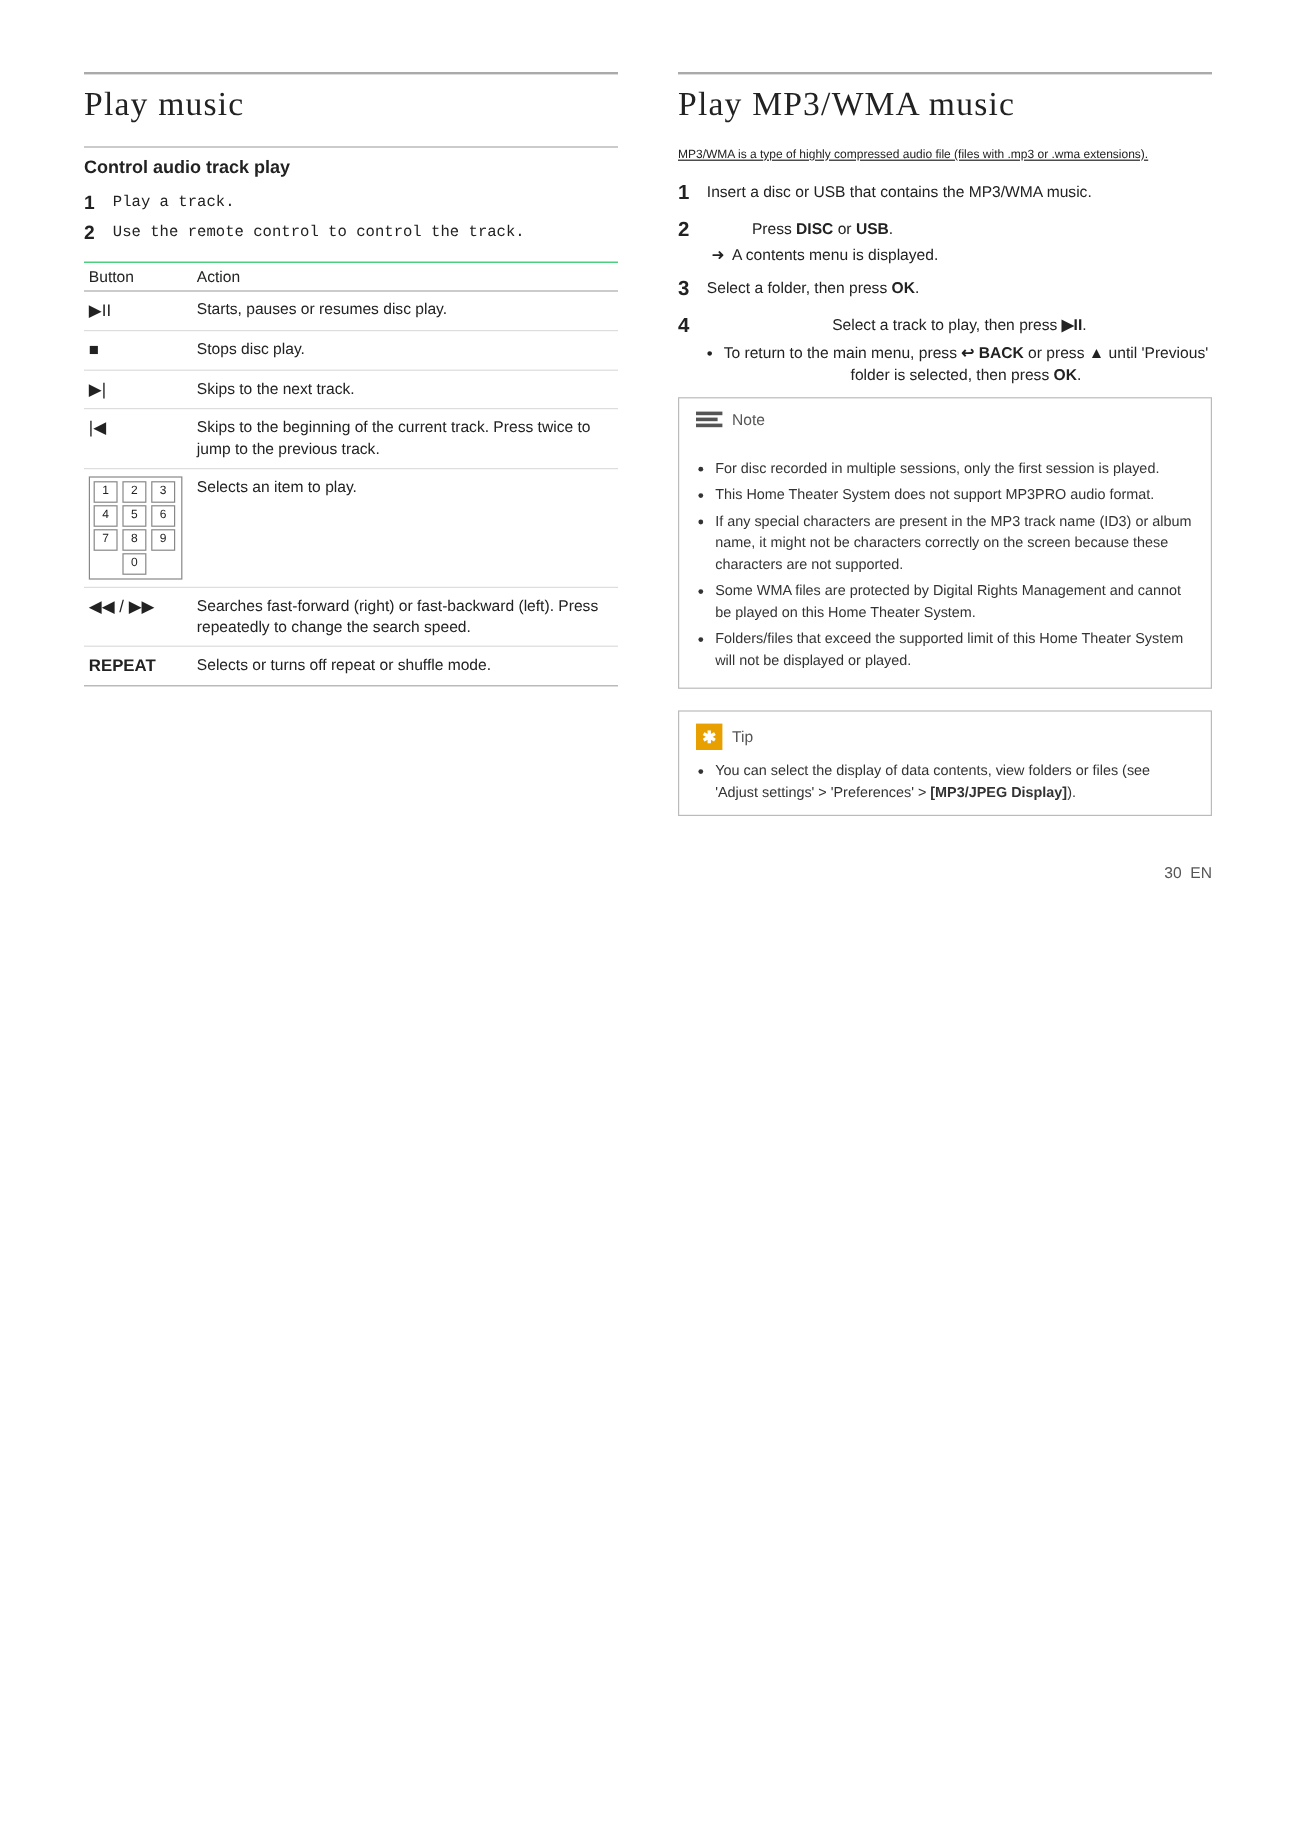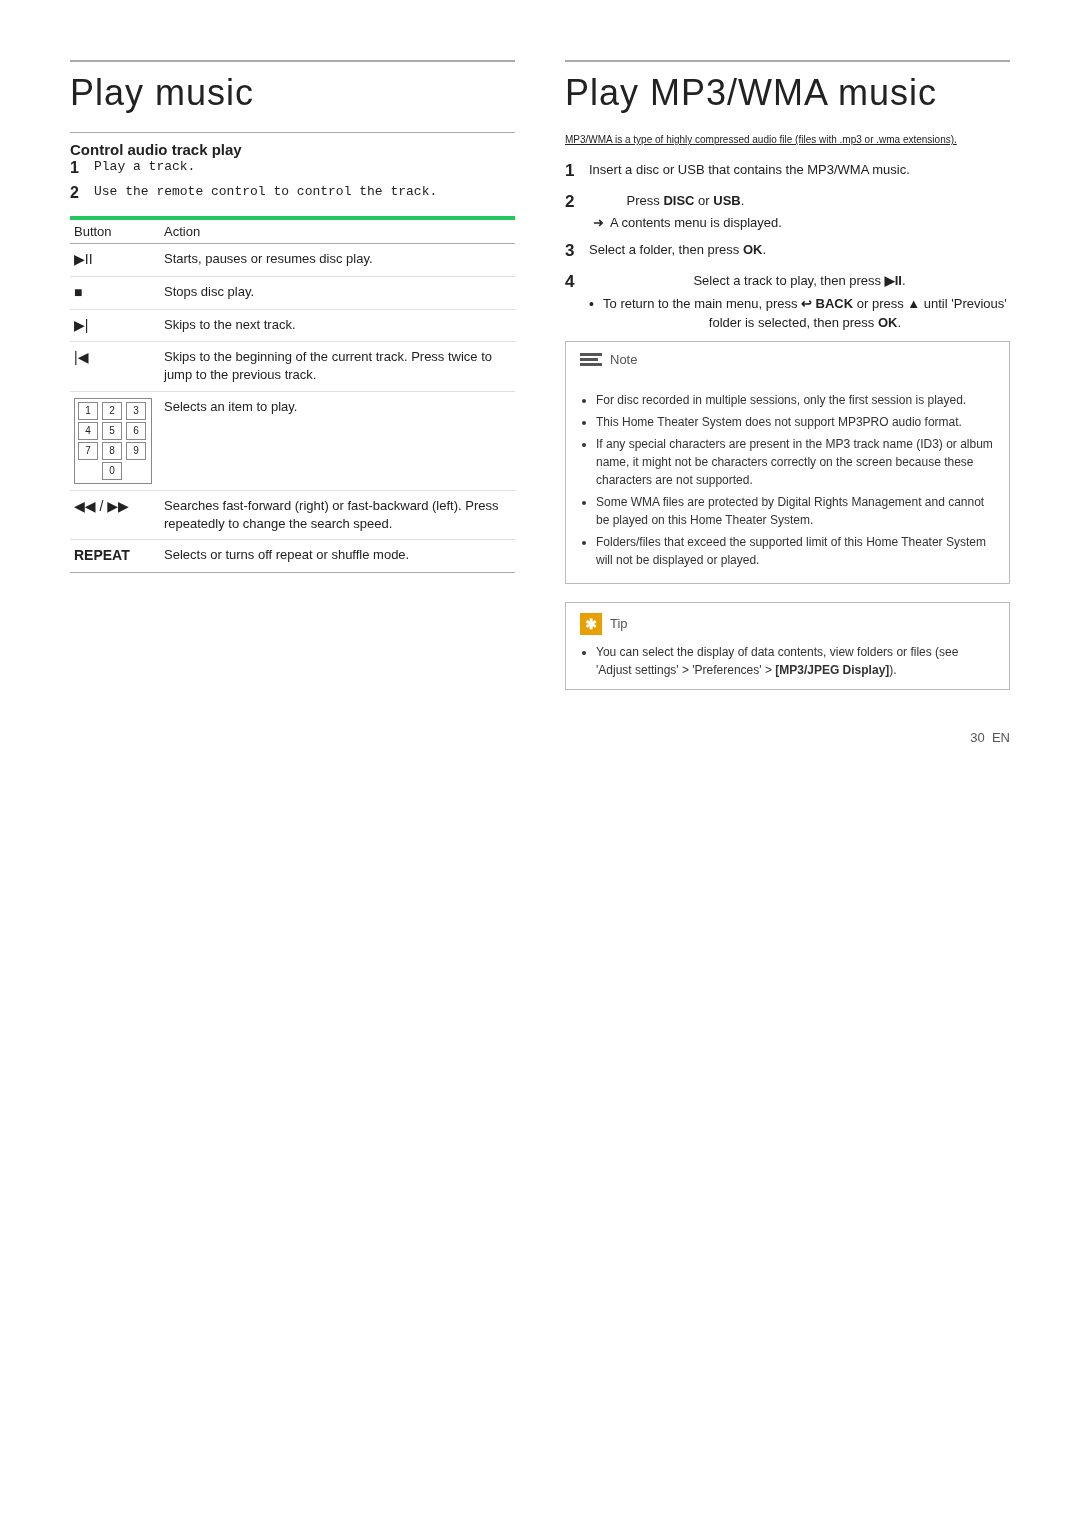--- a/index.html
+++ b/index.html
@@ -19,33 +19,34 @@
     }
     .left-col {
       flex: 1;
       min-width: 0;
     }
     .right-col {
       flex: 1;
       min-width: 0;
     }
     h1.section-title {
-      font-size: 36px;
+      font-size: 28px;
       font-weight: normal;
       letter-spacing: 1px;
       border-top: 2px solid #aaa;
       padding-top: 10px;
       margin-bottom: 18px;
-      font-family: Liberation Sans, sans-serif;
+      font-family: Liberation Serif, serif;
     }
     h2.subsection-title {
       font-size: 15px;
       font-weight: bold;
       border-top: 1px solid #aaa;
       padding-top: 8px;
+      margin-bottom: 12px;
     }
     .numbered-list {
       list-style: none;
       padding: 0;
       margin-bottom: 14px;
     }
     .numbered-list li {
       display: flex;
       gap: 8px;
       margin-bottom: 6px;
@@ -60,21 +61,21 @@
     .numbered-list li .text {
       font-size: 13px;
       font-family: Liberation Mono, monospace;
     }
     table.action-table {
       width: 100%;
       border-collapse: collapse;
       margin-bottom: 14px;
     }
     table.action-table thead tr th {
-      border-top: 4px solid #22c55e;
+      border-top: 1px solid #22c55e;
       border-bottom: 1px solid #aaa;
       text-align: left;
       font-weight: normal;
       font-size: 13px;
       padding: 4px 8px 4px 4px;
     }
     table.action-table tbody tr td {
       border-bottom: 1px solid #ddd;
       vertical-align: top;
       padding: 6px 8px 6px 4px;

